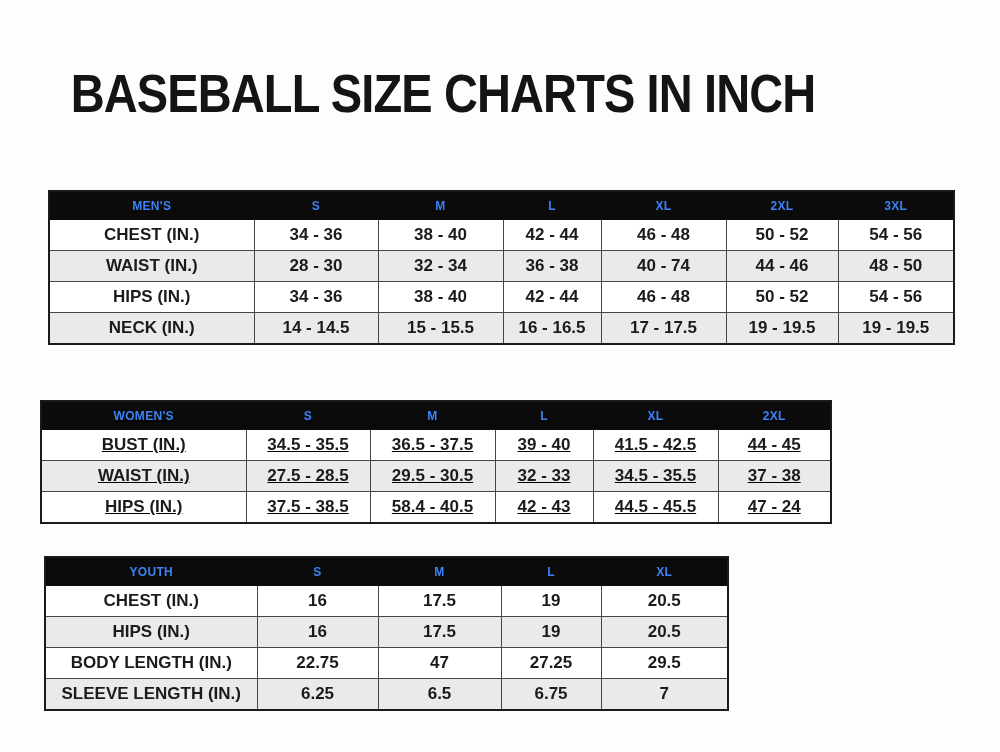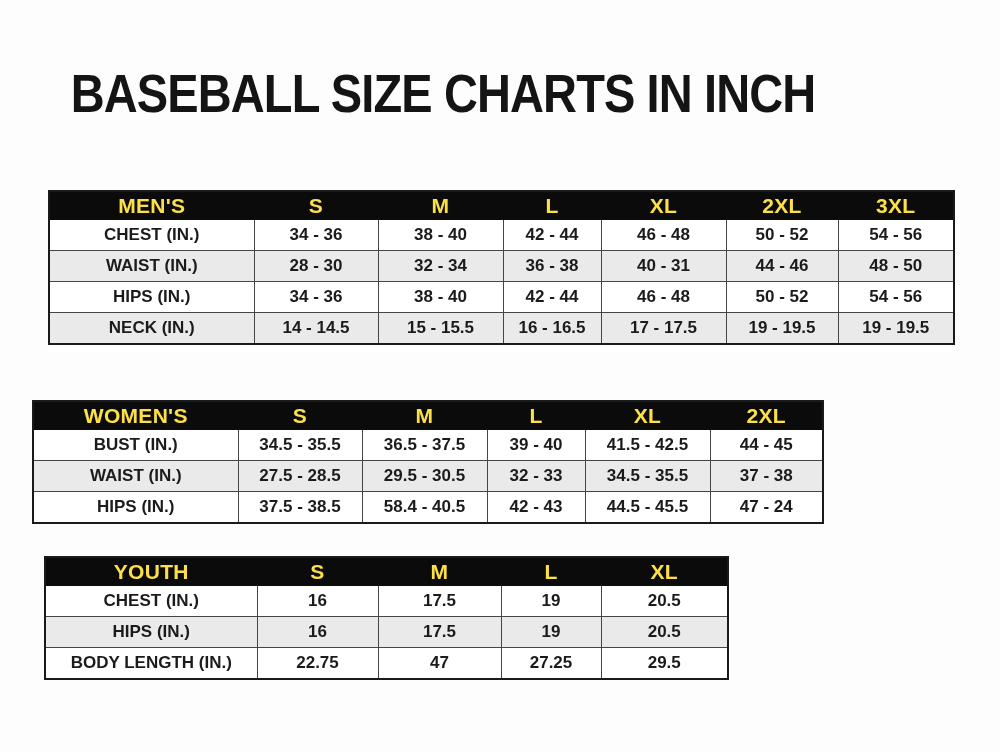--- a/index.html
+++ b/index.html
@@ -48,31 +48,31 @@
     vertical-align: middle;
     font-weight: 700;
     font-size: 17px;
     color: #1b1b1b;
     height: 30px;
     overflow: hidden;
     white-space: nowrap;
   }
   table.size-chart thead th {
     background: #0b0b0b;
-    color: #fde047;
+    color: #3b82f6;
     border-color: #0b0b0b;
     height: 27px;
-    font-size: 21px;
+    font-size: 12px;
     letter-spacing: 0.3px;
   }
   table.size-chart tbody tr:nth-child(even) td {
     background: #eaeaea;
   }
   .t-mens  { left: 48px; top: 190px; width: 905px; }
-  .t-womens{ left: 32px; top: 400px; width: 790px; }
+  .t-womens{ left: 40px; top: 400px; width: 790px; text-decoration: underline; }
   .t-youth { left: 44px; top: 556px; width: 683px; }
 </style>
 </head>
 <body>
 
 <div class="page">
 
   <div class="title-wrap">
     <span class="title-text">BASEBALL SIZE CHARTS IN INCH</span>
   </div>
@@ -106,21 +106,21 @@
         <td>42 - 44</td>
         <td>46 - 48</td>
         <td>50 - 52</td>
         <td>54 - 56</td>
       </tr>
       <tr>
         <td>WAIST (IN.)</td>
         <td>28 - 30</td>
         <td>32 - 34</td>
         <td>36 - 38</td>
-        <td>40 - 31</td>
+        <td>40 - 74</td>
         <td>44 - 46</td>
         <td>48 - 50</td>
       </tr>
       <tr>
         <td>HIPS (IN.)</td>
         <td>34 - 36</td>
         <td>38 - 40</td>
         <td>42 - 44</td>
         <td>46 - 48</td>
         <td>50 - 52</td>
@@ -217,16 +217,23 @@
         <td>19</td>
         <td>20.5</td>
       </tr>
       <tr>
         <td>BODY LENGTH (IN.)</td>
         <td>22.75</td>
         <td>47</td>
         <td>27.25</td>
         <td>29.5</td>
       </tr>
+      <tr>
+        <td>SLEEVE LENGTH (IN.)</td>
+        <td>6.25</td>
+        <td>6.5</td>
+        <td>6.75</td>
+        <td>7</td>
+      </tr>
     </tbody>
   </table>
 
 </div>
 
 </body></html>

